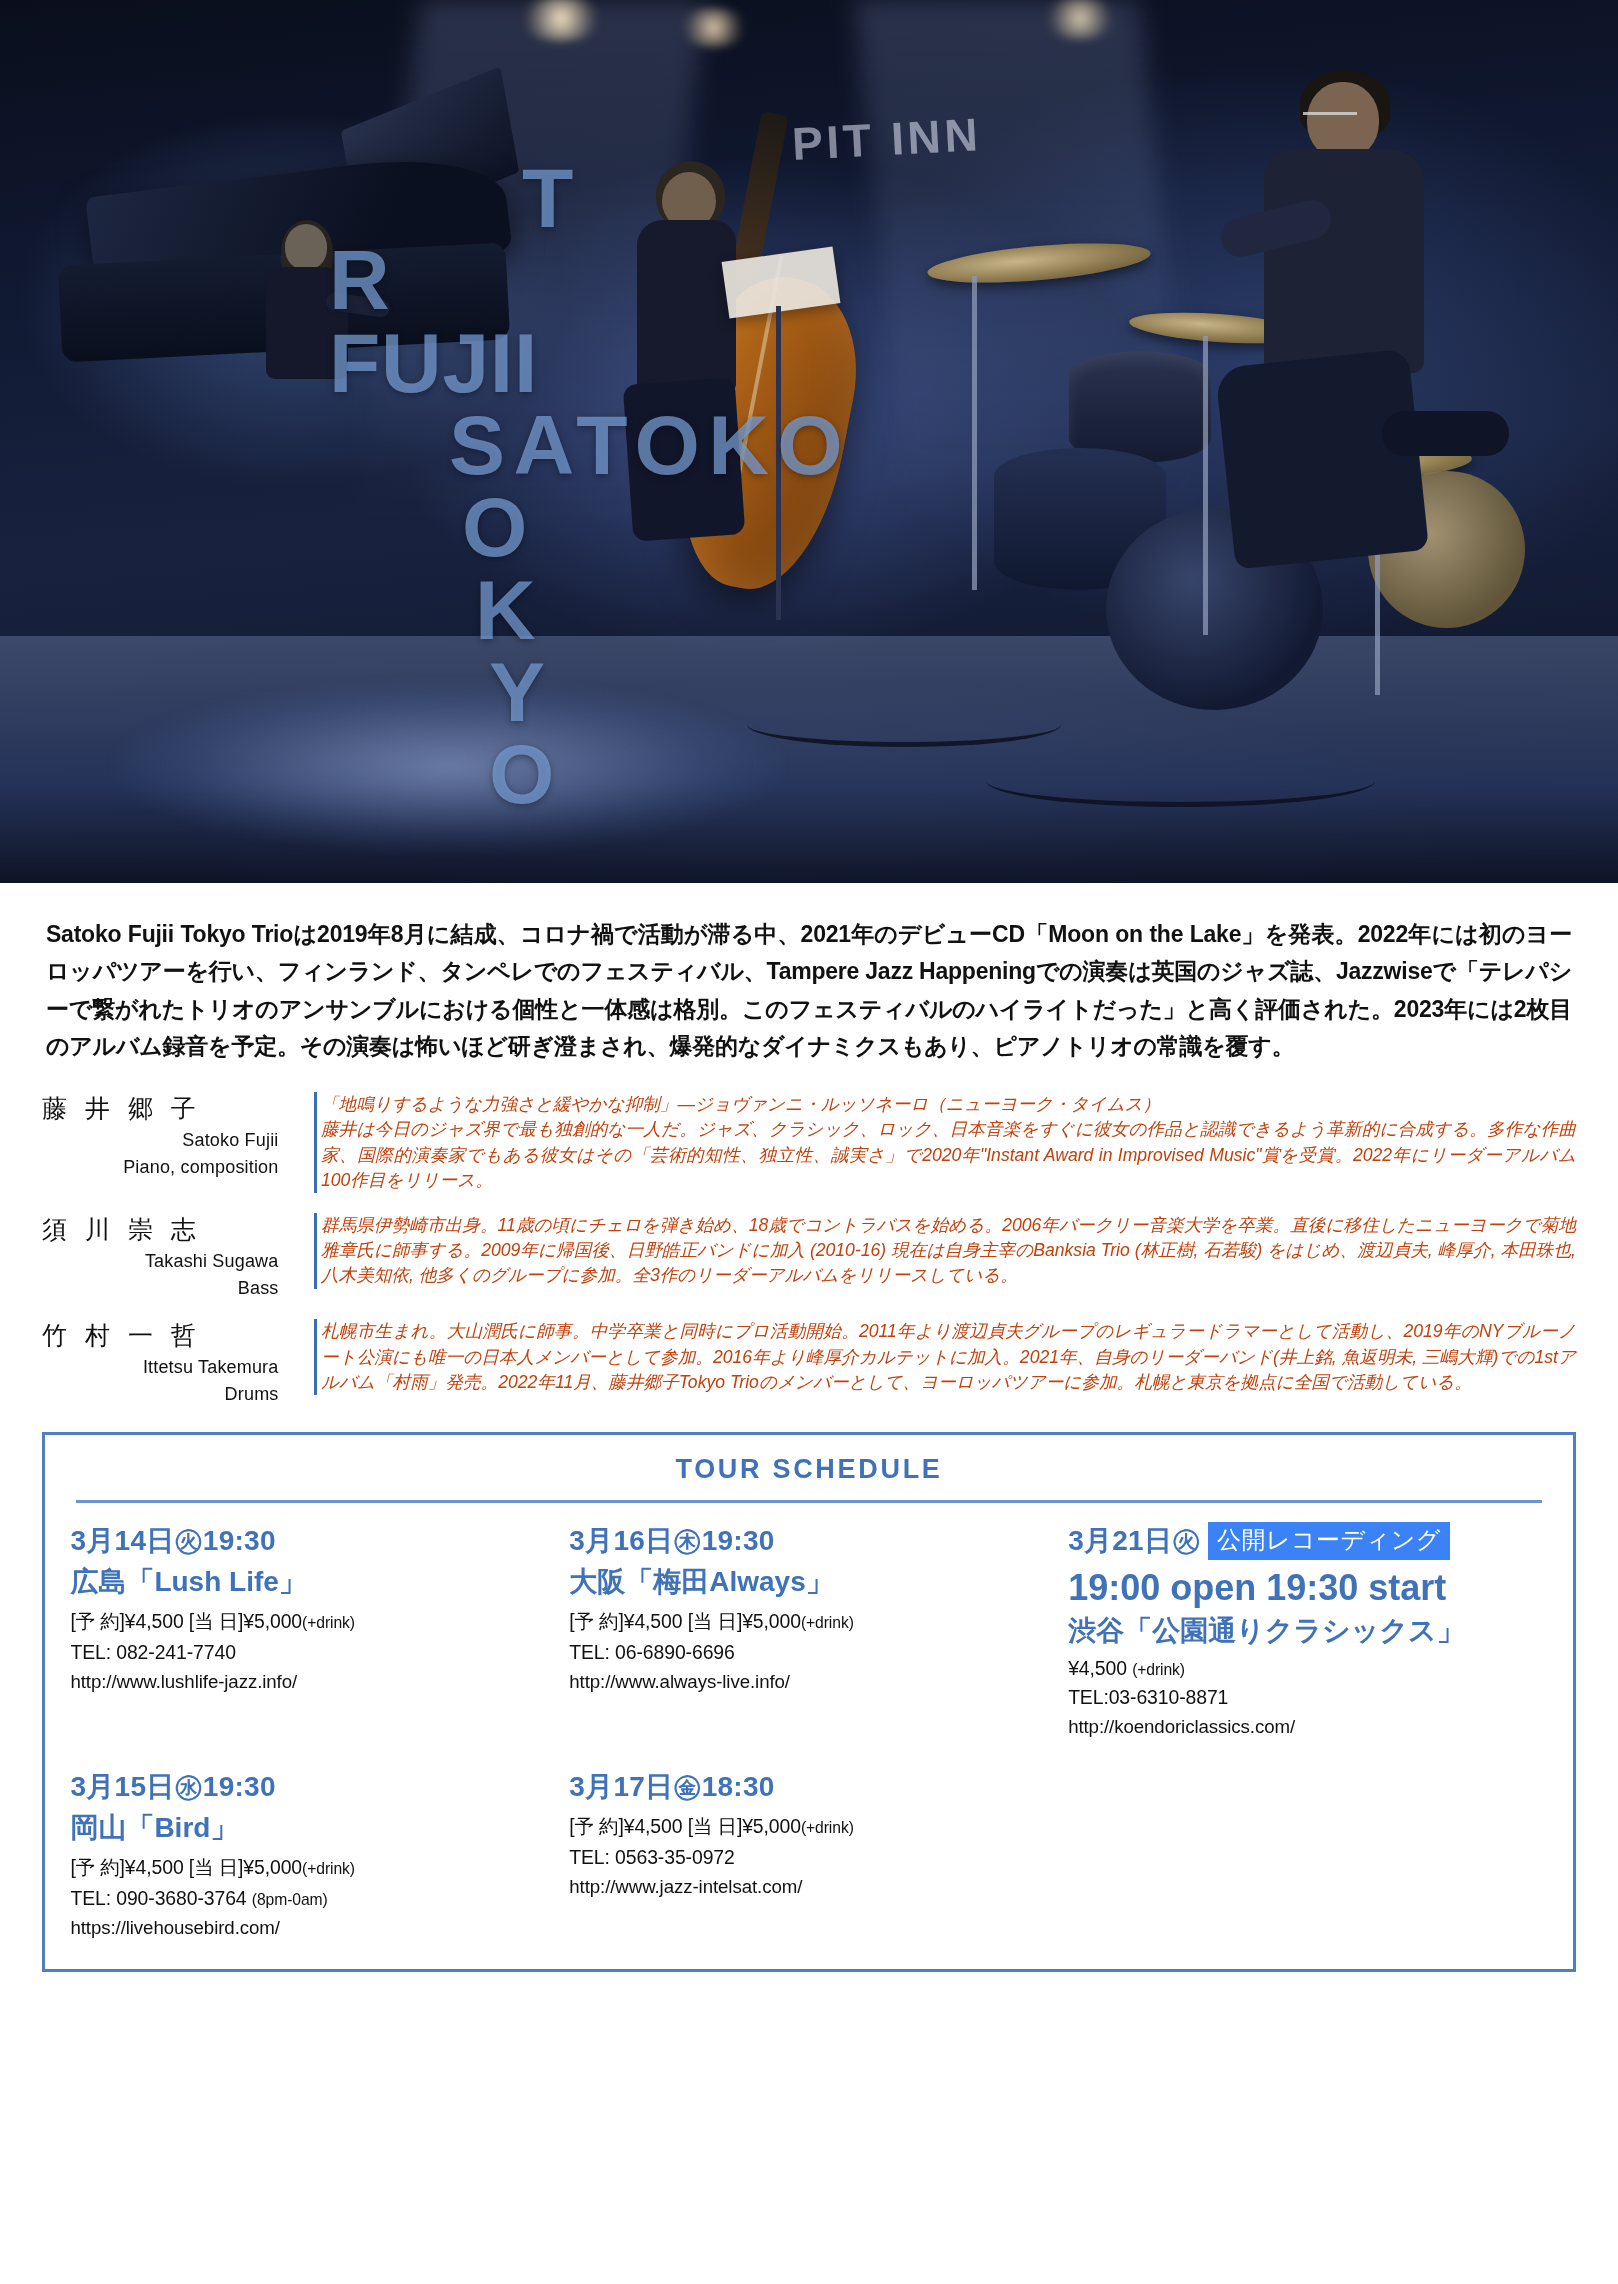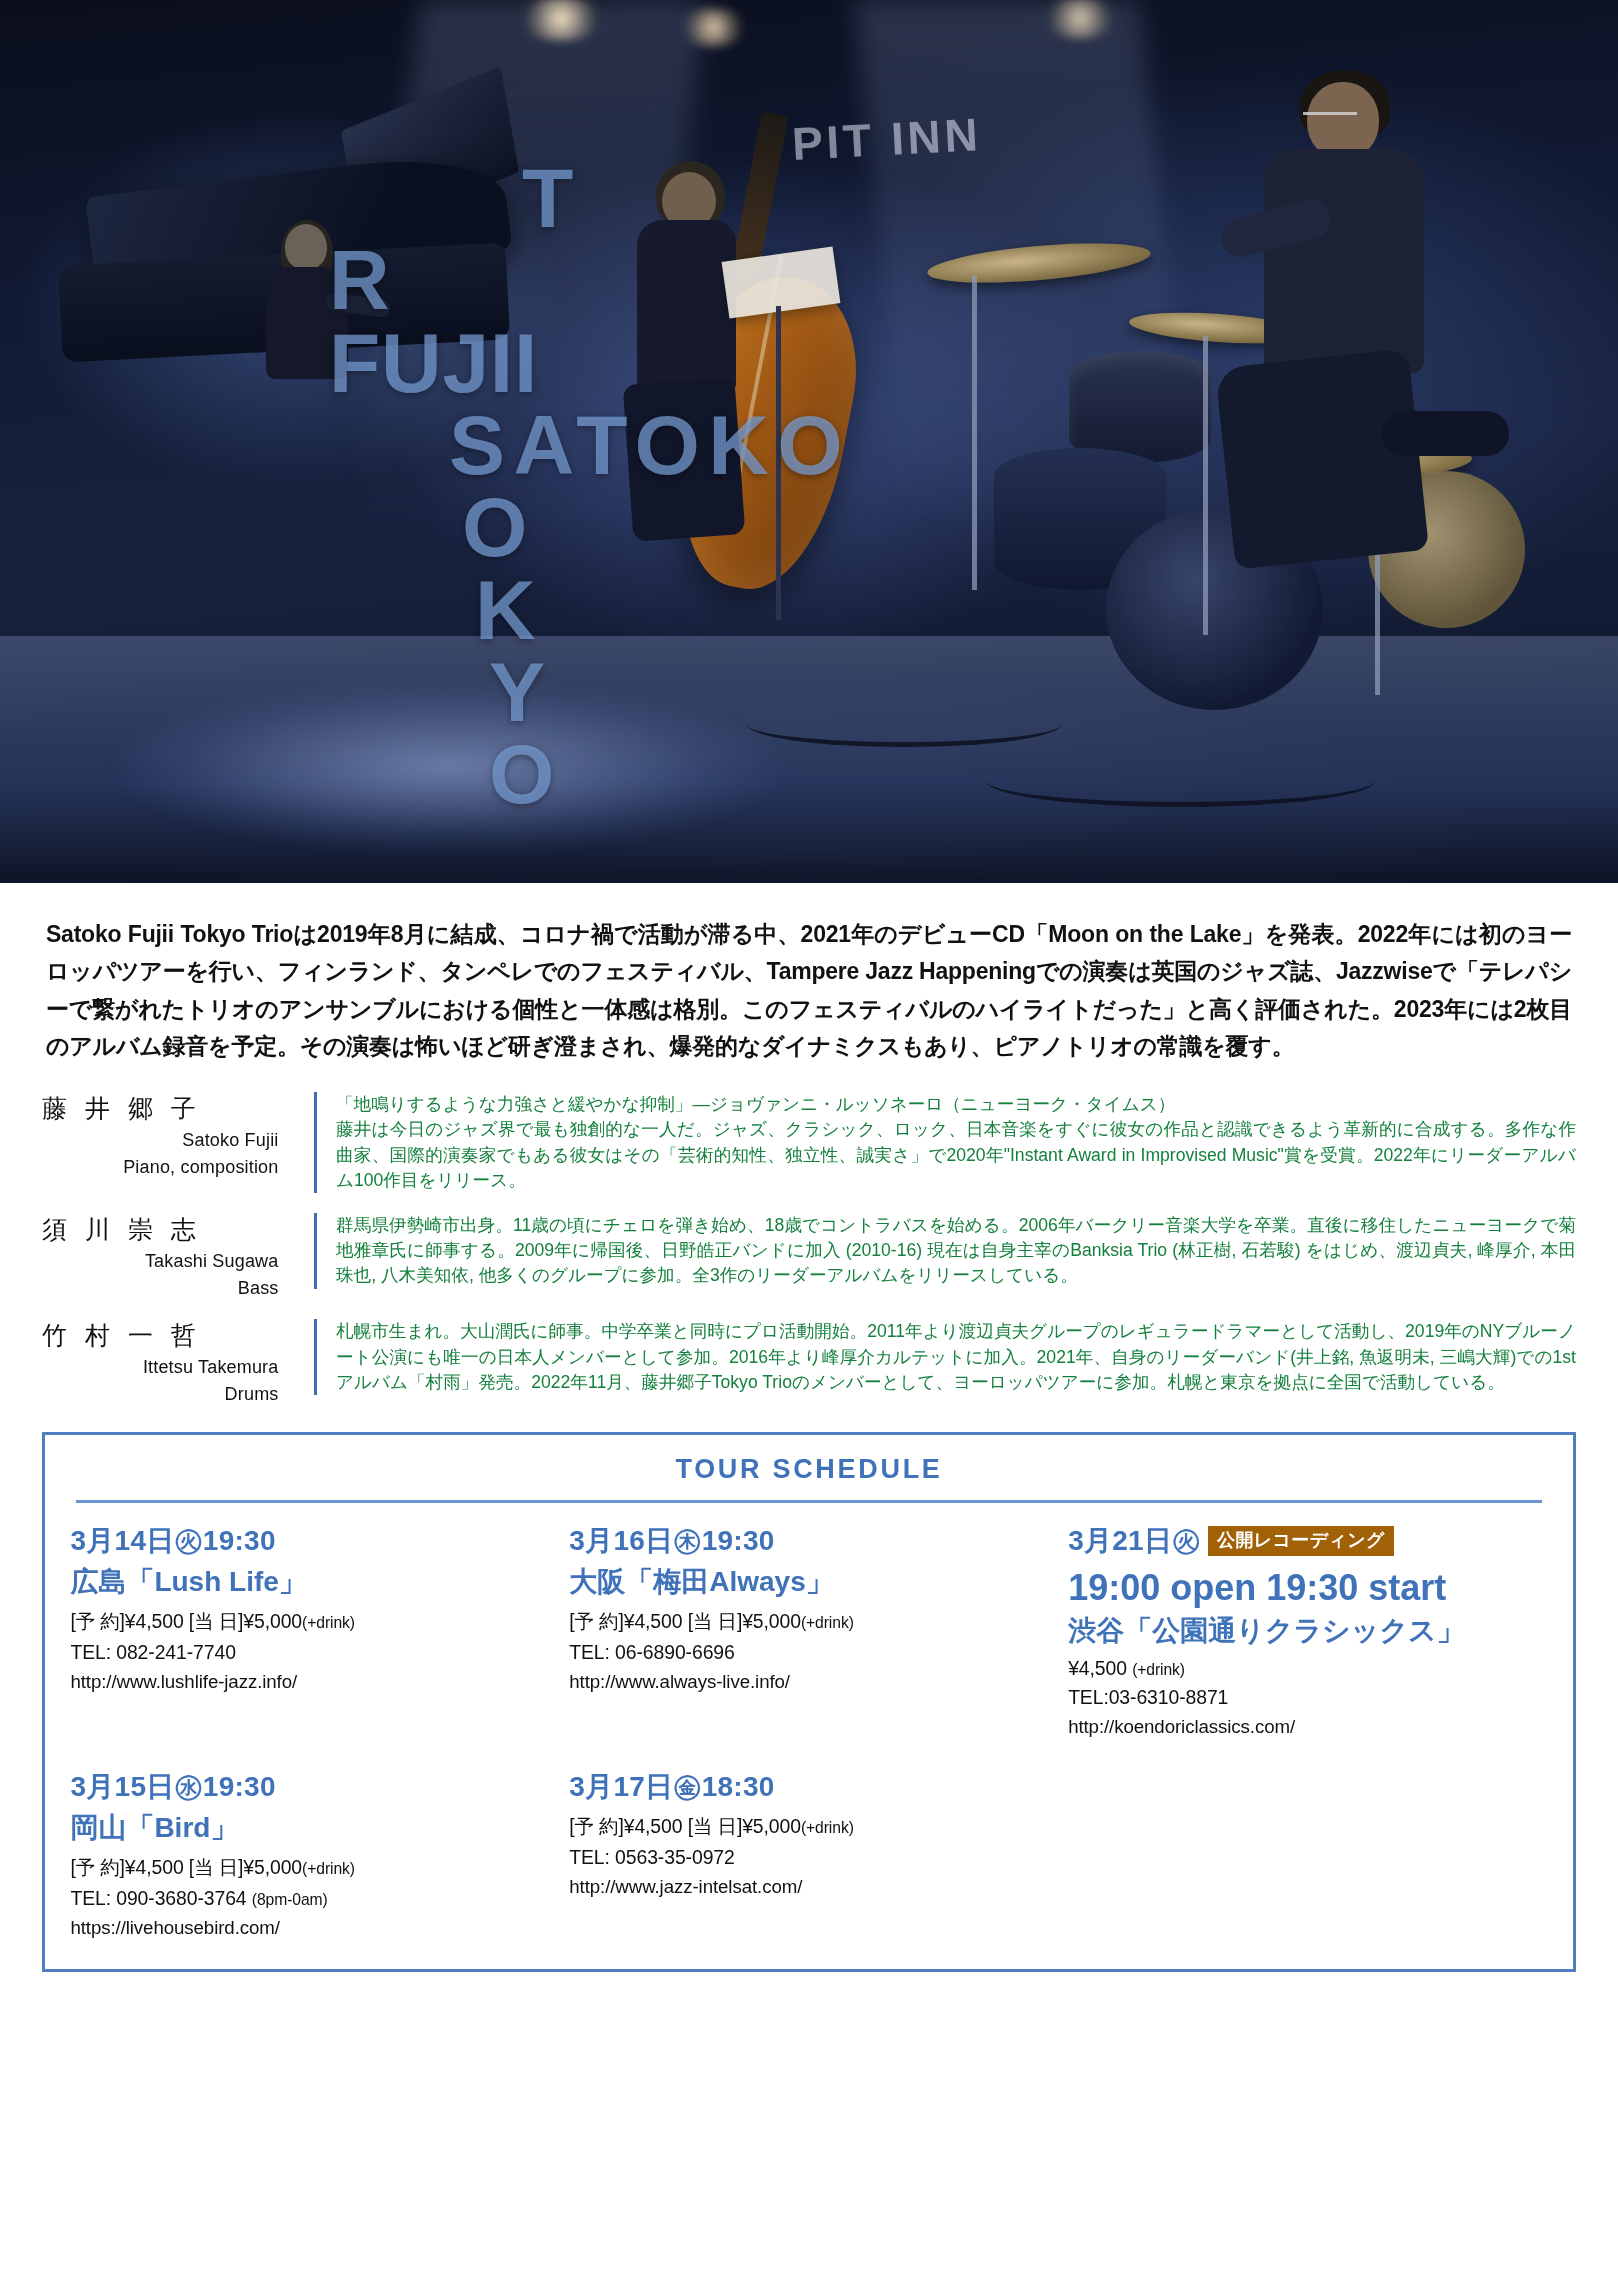--- a/index.html
+++ b/index.html
@@ -231,25 +231,26 @@
     font-size: 18px;
     line-height: 1.34;
     color: #111;
     margin-top: 3px;
     letter-spacing: 0.01em;
     text-align: right;
   }
   .member-bio {
     flex: 1 1 auto;
     border-left: 3.7px solid #3a6fb0;
-    padding-left: 19px;
+    padding-left: 4px;
     font-size: 17.6px;
     line-height: 1.44;
-    color: #15803d;
+    color: #c2410c;
     text-align: justify;
+    font-style: italic;
   }
   .member-bio .quote { display: block; }
 
   
   .schedule {
     margin: 25.4px 42px 37px 42px;
     border: 3.7px solid #4f7fc0;
     padding: 19.4px 25.4px 30px 25.4px;
   }
   .sched-title {
@@ -288,24 +289,24 @@
     margin-top: 7px;
   }
   .gig-venue {
     color: #3f72b8;
     font-size: 28px;
     font-weight: bold;
     margin-top: 3px;
   }
   .badge-rec {
     display: inline-block;
-    background: #a16207;
+    background: #3b82f6;
     color: #ffffff;
-    font-size: 18px;
-    font-weight: bold;
+    font-size: 24px;
+    font-weight: normal;
     padding: 2.2px 9px 3.7px 9px;
     letter-spacing: 0.02em;
     vertical-align: middle;
   }
   .gig-price, .gig-tel, .gig-url {
     font-size: 19.4px;
     color: #111;
     margin-top: 6.7px;
     letter-spacing: -0.005em;
   }

